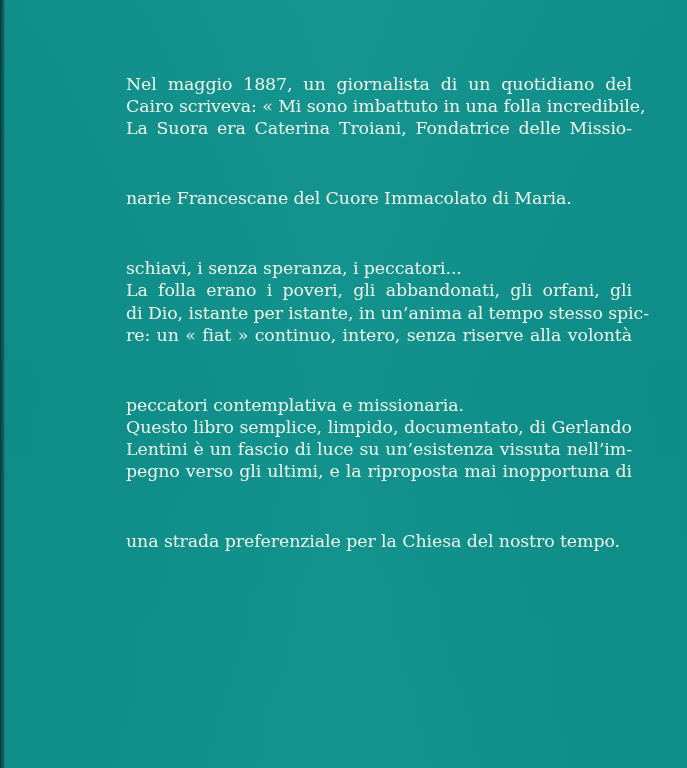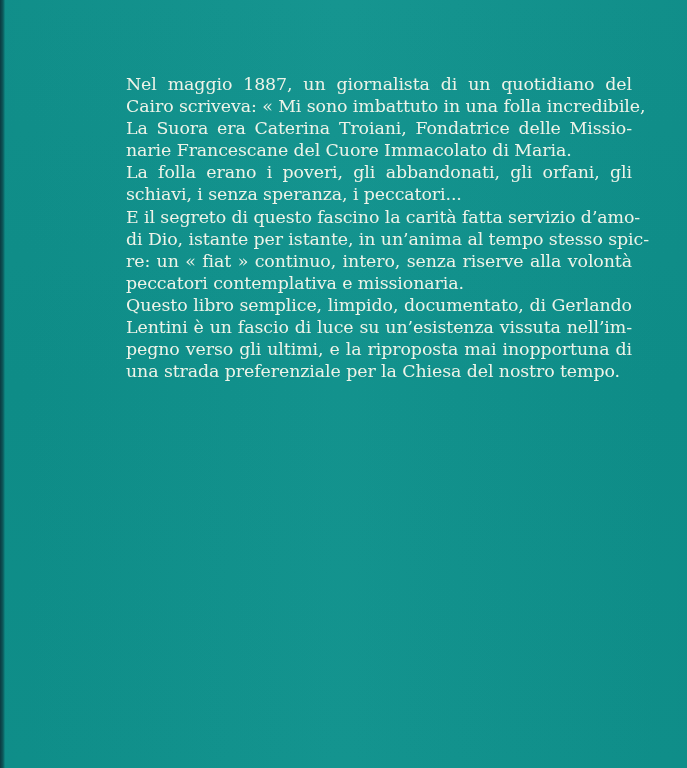--- a/index.html
+++ b/index.html
@@ -39,41 +39,41 @@
     letter-spacing: -0.1px;
   }
   .line {
     display: block;
     white-space: nowrap;
     text-align: justify;
     text-align-last: justify;
   }
   .line.last {
     text-align-last: left;
+    margin-top: 48px;
   }
 </style>
 </head>
 <body>
 
 <div class="cover">
   <div class="spine-edge"></div>
 
   <div class="blurb">
     <div>
       <span class="line">Nel maggio 1887, un giornalista di un quotidiano del</span>
       <span class="line">Cairo scriveva: « Mi sono imbattuto in una folla incredibile,</span>
       <span class="line">La Suora era Caterina Troiani, Fondatrice delle Missio-</span>
       <span class="line last">narie Francescane del Cuore Immacolato di Maria.</span>
     </div>
     <div>
+      <span class="line last">schiavi, i senza speranza, i peccatori...</span>
       <span class="line">La folla erano i poveri, gli abbandonati, gli orfani, gli</span>
-      <span class="line last">schiavi, i senza speranza, i peccatori...</span>
     </div>
     <div>
-      <span class="line">E il segreto di questo fascino la carità fatta servizio d’amo-</span>
       <span class="line">di Dio, istante per istante, in un’anima al tempo stesso spic-</span>
       <span class="line">re: un « fiat » continuo, intero, senza riserve alla volontà</span>
       <span class="line last">peccatori contemplativa e missionaria.</span>
     </div>
     <div>
       <span class="line">Questo libro semplice, limpido, documentato, di Gerlando</span>
       <span class="line">Lentini è un fascio di luce su un’esistenza vissuta nell’im-</span>
       <span class="line">pegno verso gli ultimi, e la riproposta mai inopportuna di</span>
       <span class="line last">una strada preferenziale per la Chiesa del nostro tempo.</span>
     </div>

